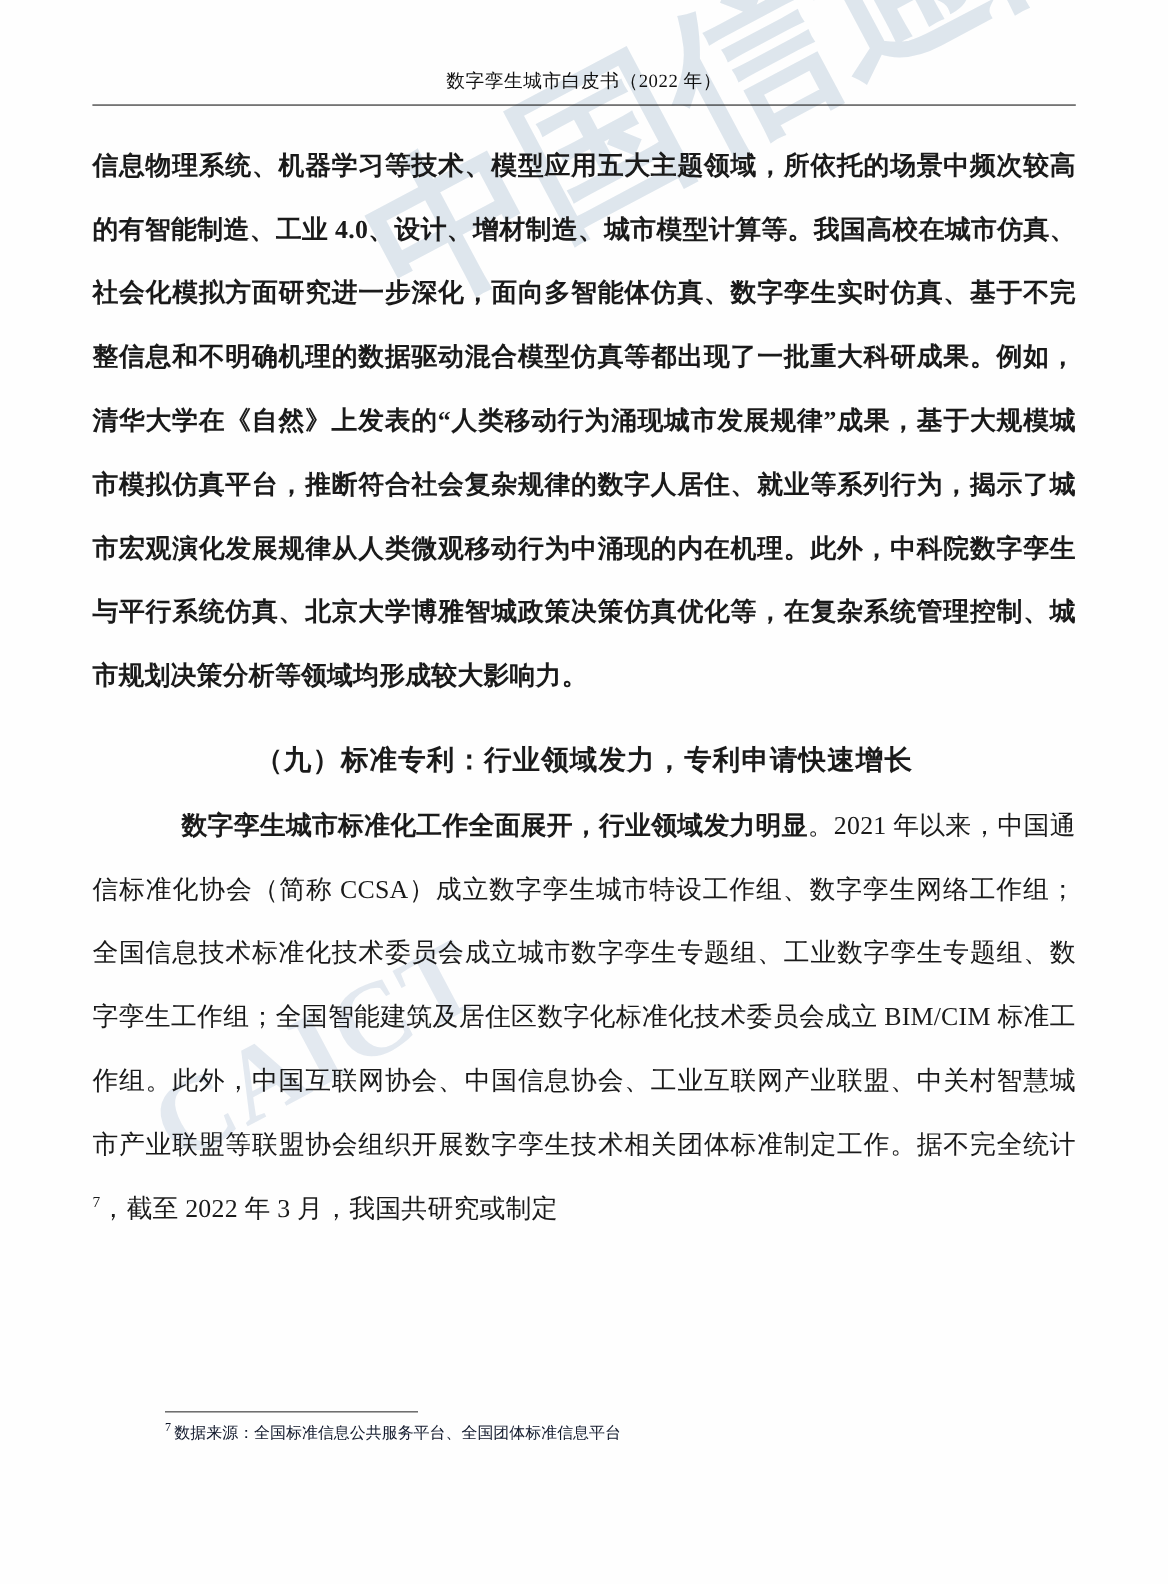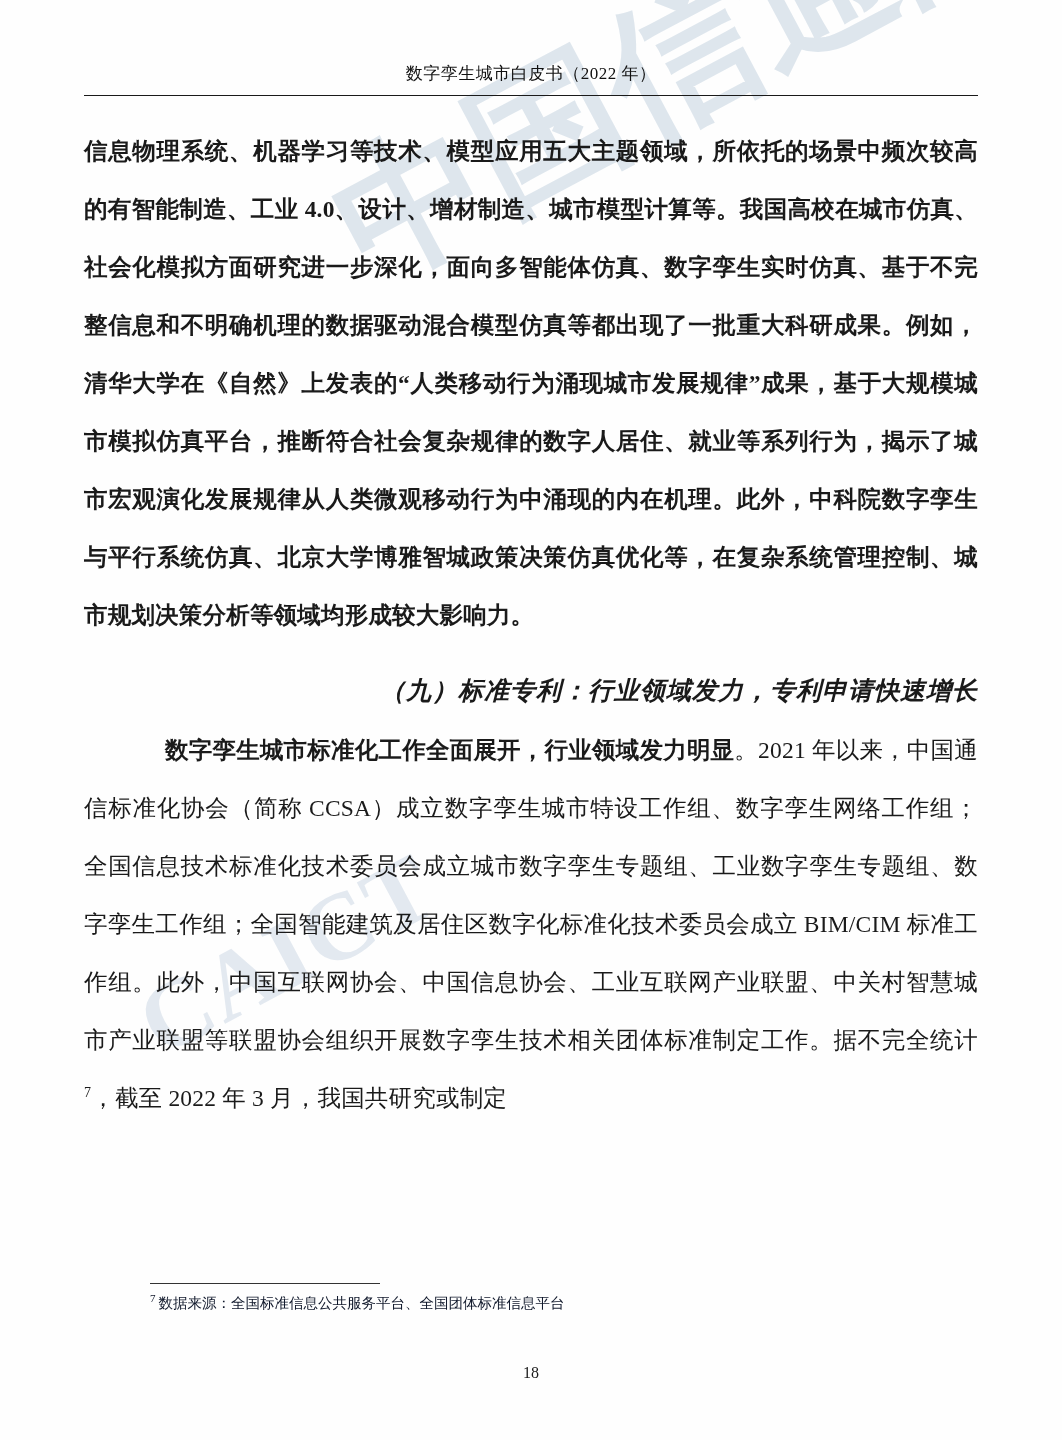--- a/index.html
+++ b/index.html
@@ -94,25 +94,24 @@
     font-family: "Liberation Serif", "DejaVu Serif", serif;
   }
   p.para.noindent {
     text-indent: 0;
     font-weight: bold;
   }
 
   h2.section-heading {
     font-size: 25px;
     font-weight: bold;
-    text-align: right;
+    text-align: center;
     margin: 30px 0 14px 0;
     letter-spacing: 1px;
     font-family: "Liberation Sans", "DejaVu Sans", sans-serif;
-    font-style: italic;
   }
 
   .bold-lead {
     font-weight: bold;
     font-family: "Liberation Sans", "DejaVu Sans", sans-serif;
     margin-left: 34px;
   }
   sup.fn-ref {
     font-size: 14px;
     vertical-align: super;
@@ -183,15 +182,14 @@
     </div>
   </div>
 
   <div class="footnote-area">
     <div class="footnote-rule"></div>
     <div class="footnote-item">
       <sup>7</sup><span>数据来源：全国标准信息公共服务平台、全国团体标准信息平台</span>
     </div>
   </div>
 
-  <div class="page-number">18</div>
 
 </div>
 
 </body></html>

